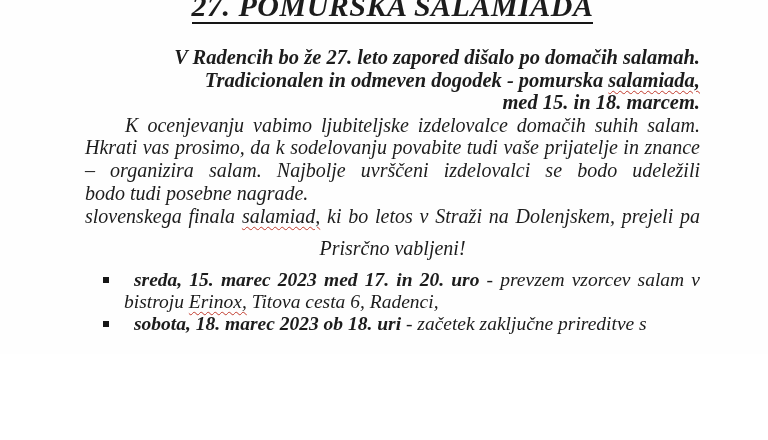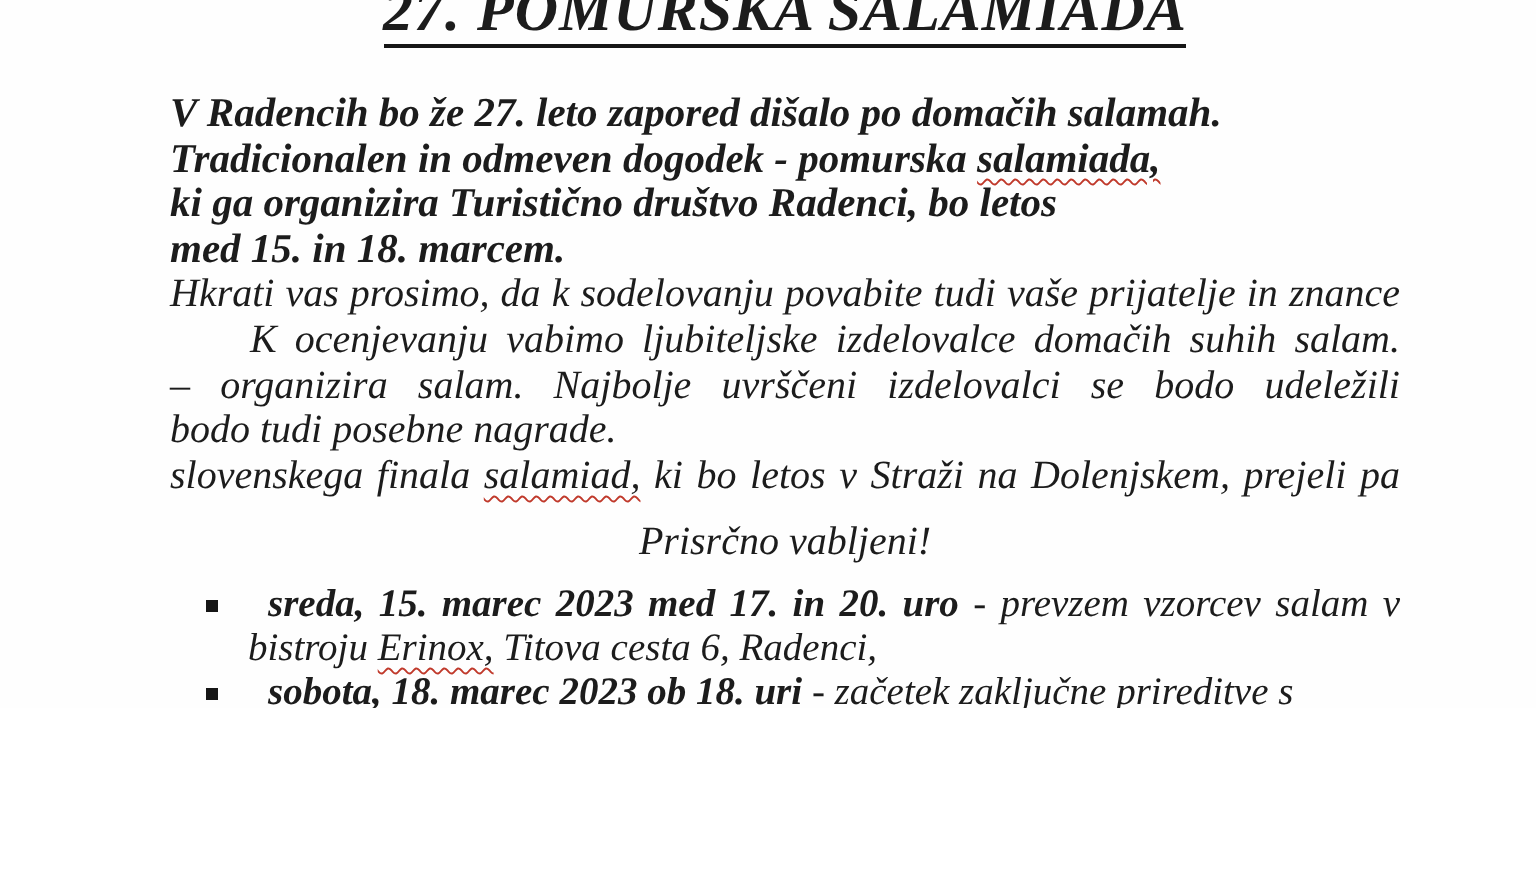--- a/index.html
+++ b/index.html
@@ -22,21 +22,21 @@
     letter-spacing: 0.5px;
     white-space: nowrap;
   }
   .title .u { display: inline-block; border-bottom: 2.5px solid #161616; padding-bottom: 1px; }
 
   
   .intro {
     margin-top: 22px;
     font-size: 20.5px; line-height: 22.5px;
     font-weight: bold; font-style: italic;
-    text-align: left;
+    text-align: right;
   }
 
   
   .bodytext { font-size: 20px; line-height: 22.75px; font-style: italic; }
   .bline { min-height: 22.75px; }
   .just { text-align: justify; text-align-last: justify; }
   .indent { text-indent: 40px; }
 
   .closing {
     margin-top: 10px;
@@ -74,27 +74,26 @@
 
     <h1 class="title">
       <span class="u">27. POMURSKA SALAMIADA</span>
     </h1>
 
     <div class="intro">
       <div class="iline">V Radencih bo že 27. leto zapored dišalo po domačih salamah.</div>
       <div class="iline">
         <span>Tradicionalen in odmeven dogodek - pomurska </span><span class="sq">salamiada,</span>
       </div>
-      <div class="iline">ki ga organizira Turistično društvo Radenci, bo letos</div>
       <div class="iline">med 15. in 18. marcem.</div>
     </div>
 
     <div class="bodytext">
+      <div class="bline just indent">K ocenjevanju vabimo ljubiteljske izdelovalce domačih suhih salam.</div>
       <div class="bline just">Hkrati vas prosimo, da k sodelovanju povabite tudi vaše prijatelje in znance</div>
-      <div class="bline just indent">K ocenjevanju vabimo ljubiteljske izdelovalce domačih suhih salam.</div>
       <div class="bline just">– organizira salam. Najbolje uvrščeni izdelovalci se bodo udeležili</div>
       <div class="bline">bodo tudi posebne nagrade.</div>
       <div class="bline just">
         <span>slovenskega finala </span><span class="sq">salamiad,</span><span> ki bo letos v Straži na Dolenjskem, prejeli pa</span>
       </div>
     </div>
 
     <div class="closing">Prisrčno vabljeni!</div>
 
 

